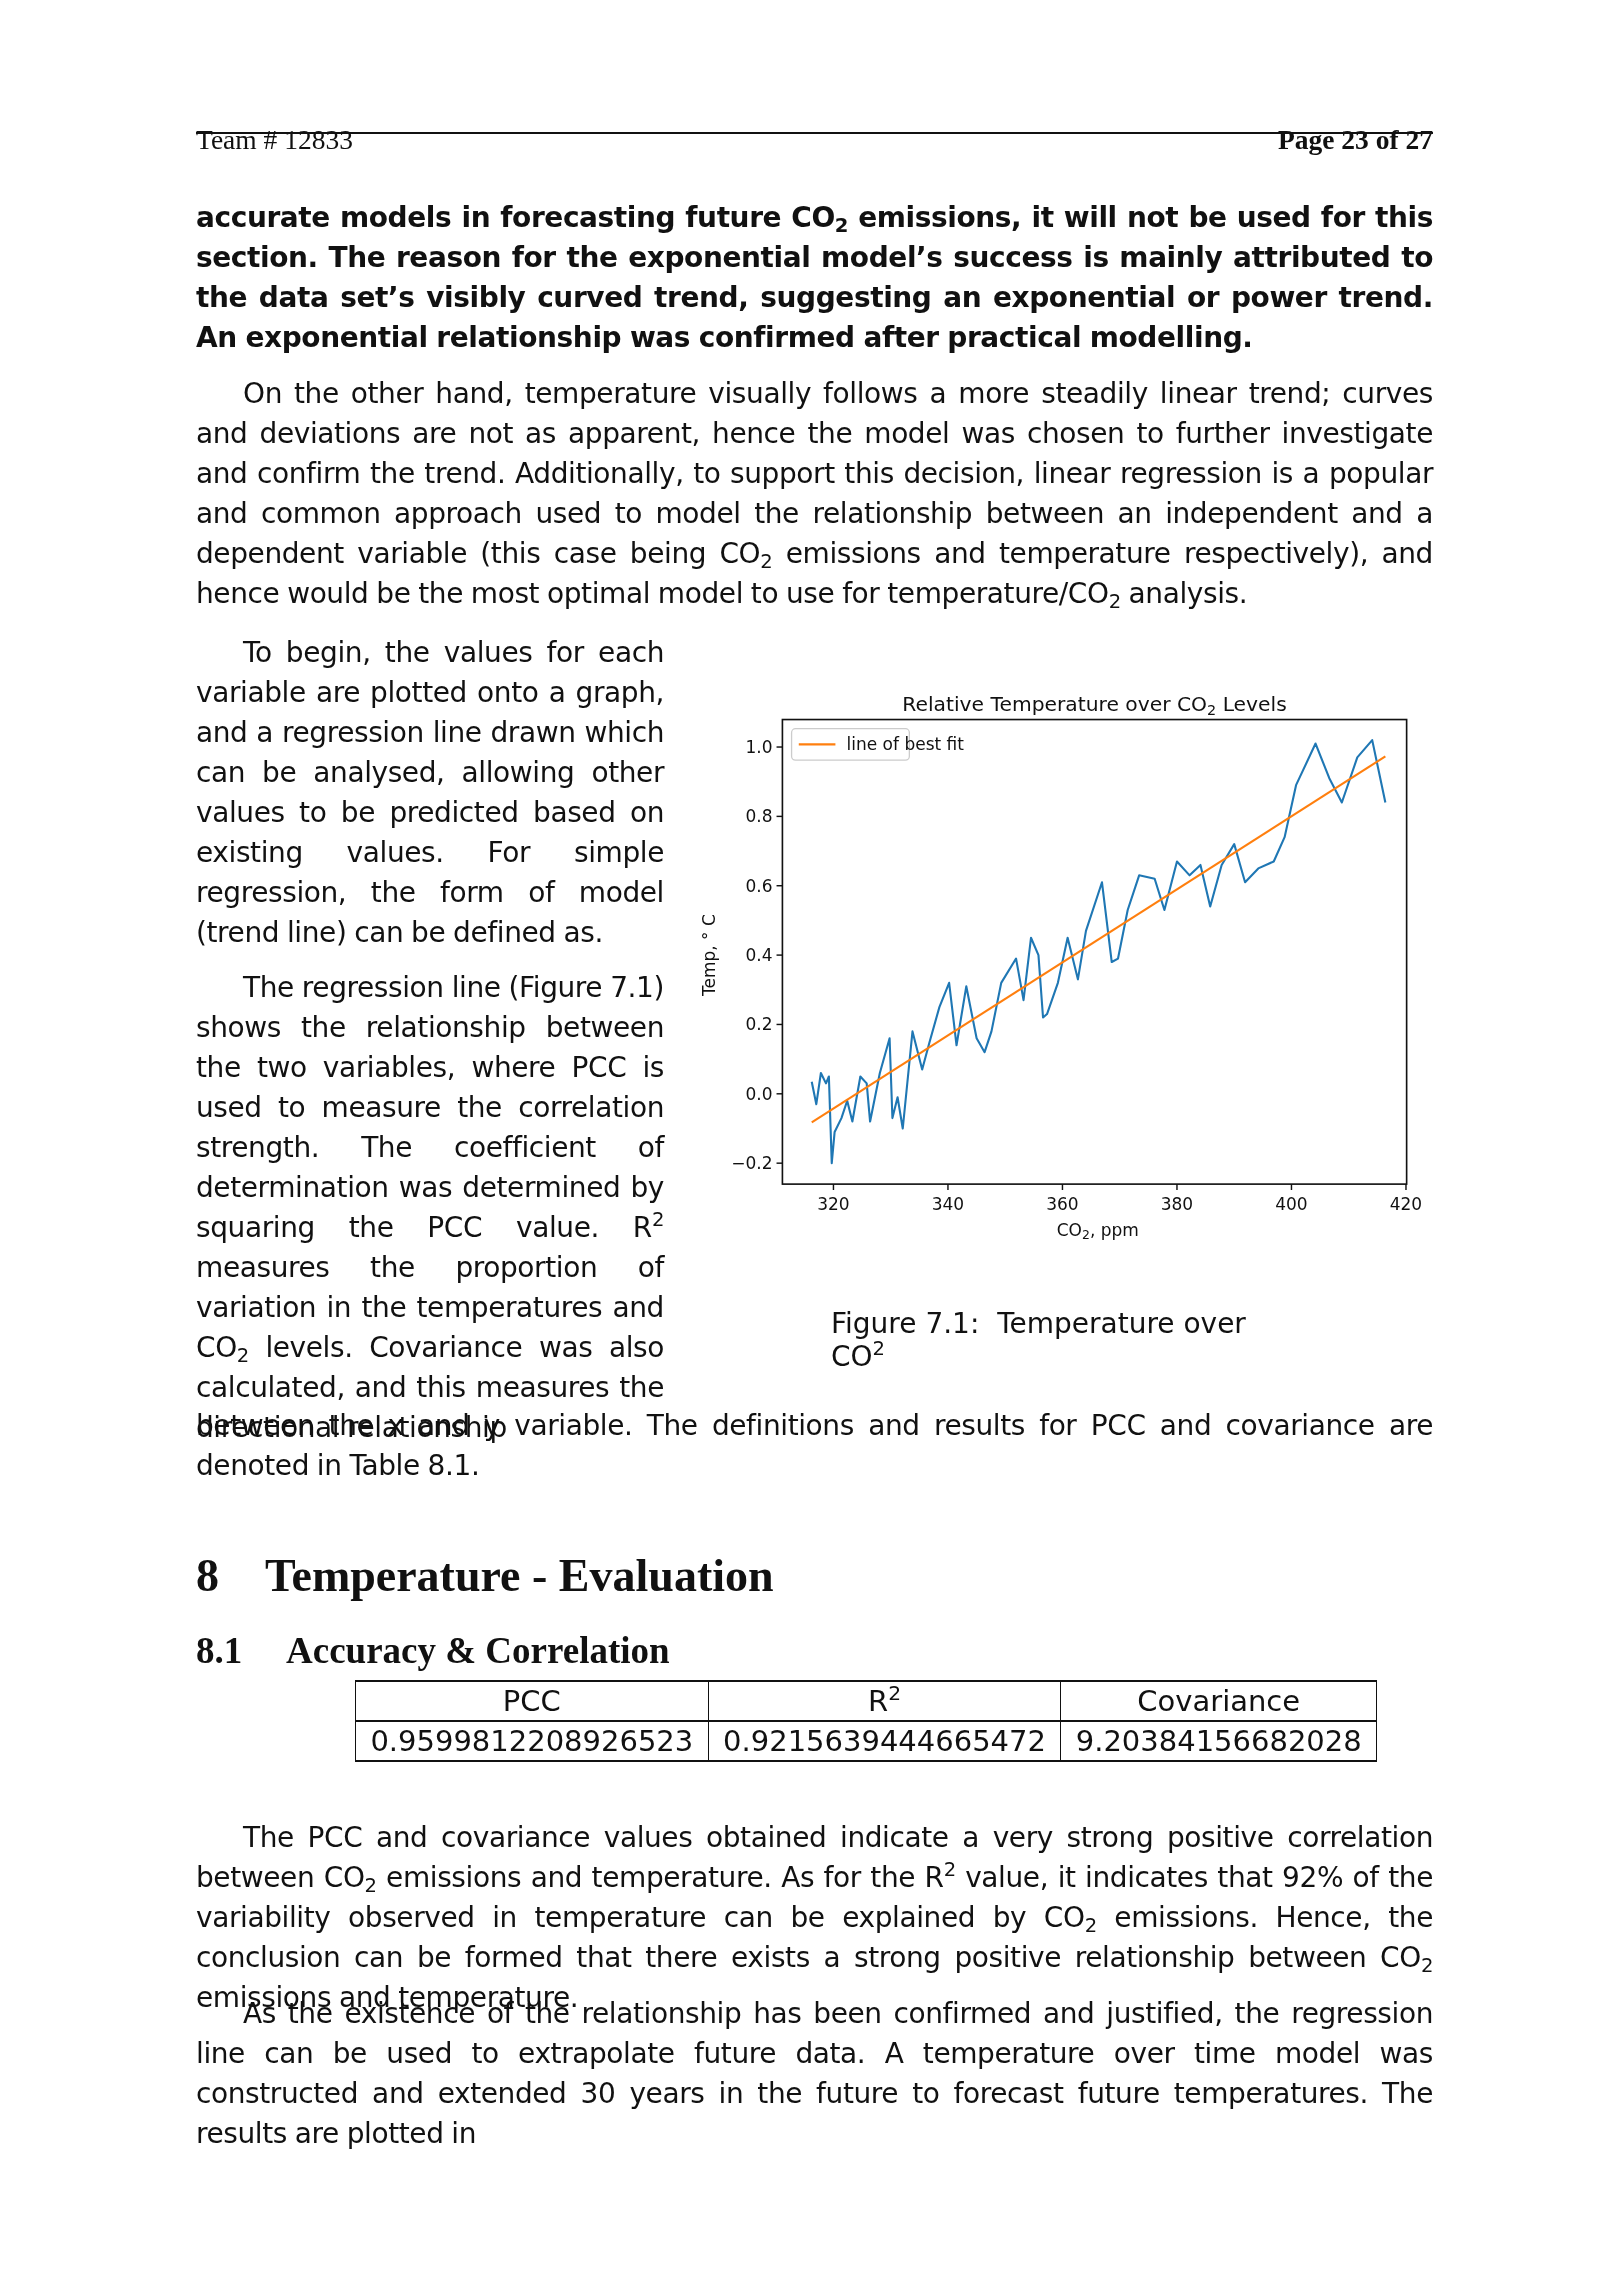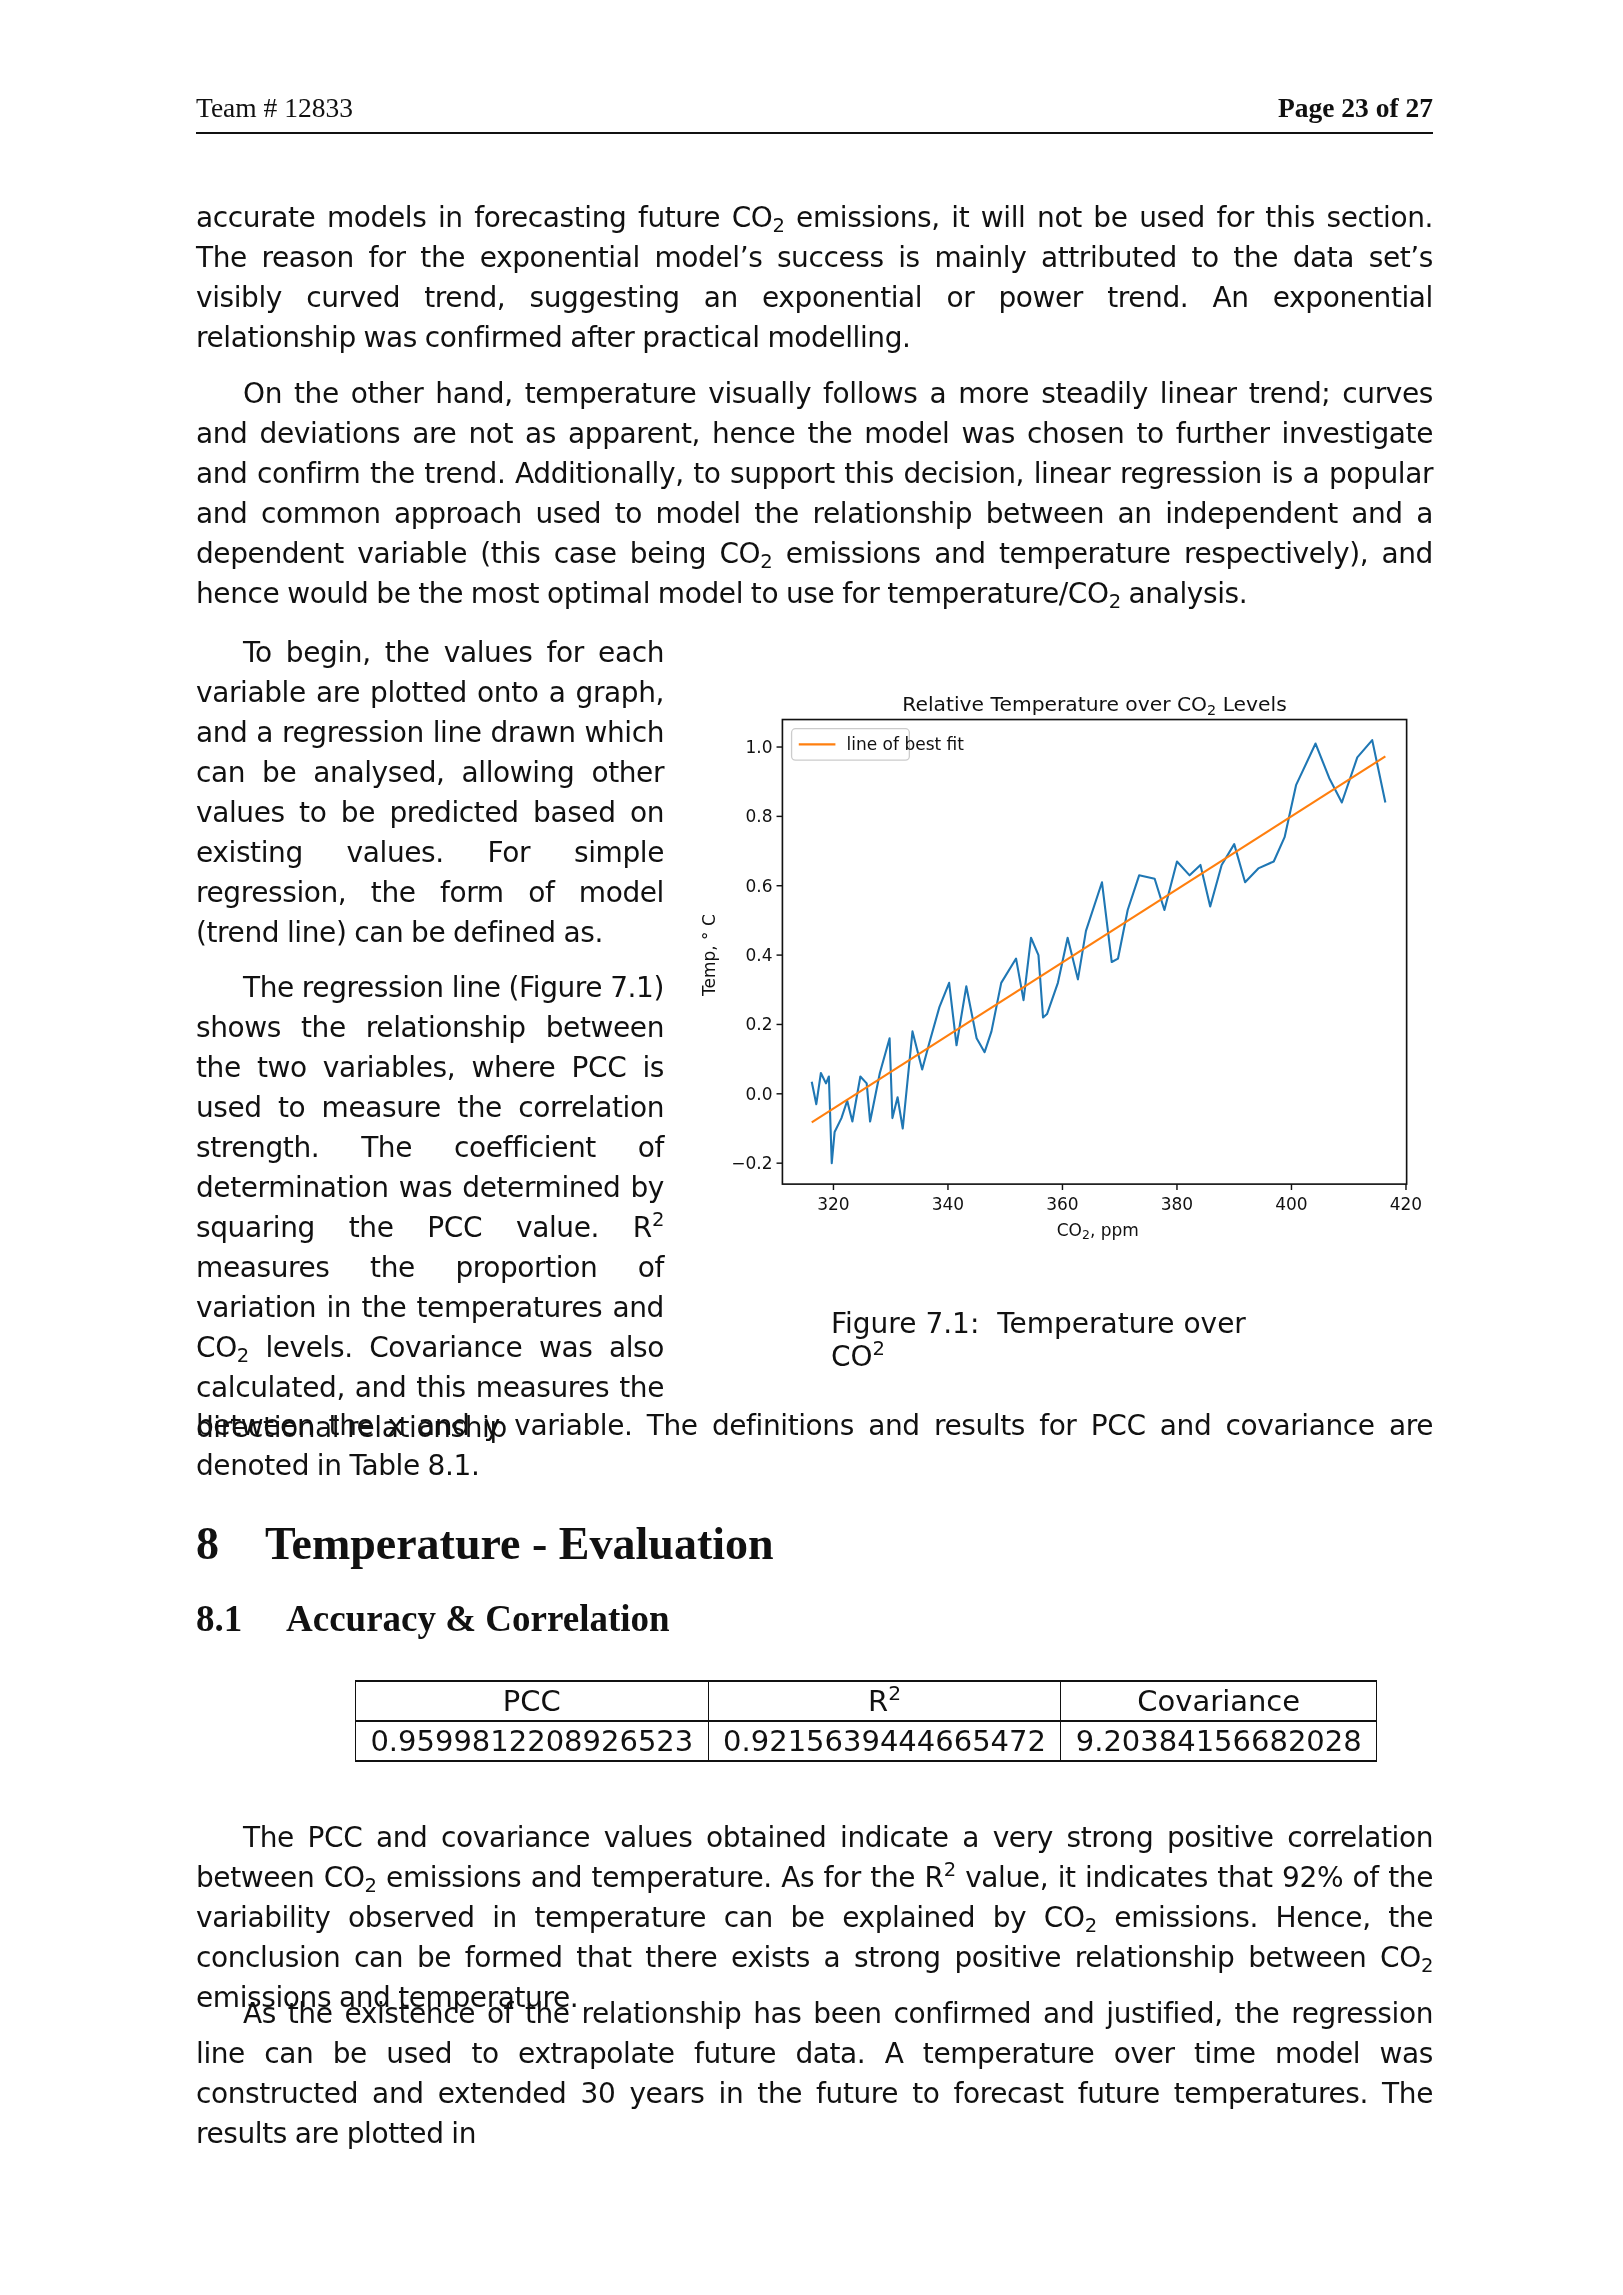--- a/index.html
+++ b/index.html
@@ -1,17 +1,17 @@
 <!DOCTYPE html>
 <html style="font-size:10.5px"><head>
 <meta charset="utf-8">
 <style>
   html, body { margin:0; padding:0; background:#ffffff; }
   body { width:1623px; height:2295px; position:relative; overflow:hidden; color:#111; }
-  .serif { font-family: "Liberation Serif", "DejaVu Serif", serif; }
+  .serif { font-family: "Liberation Serif", "DejaVu Serif", serif; margin-top: 32px; }
   .sans { font-family: "DejaVu Sans", "Liberation Sans", sans-serif; }
   .header { position:absolute; left:196px; top:92px; width:1237px; height:39px; }
   .header .left { position:absolute; left:0; top:0; font-size:27.5px; }
   .header .right { position:absolute; right:0; top:0; font-size:27.5px;font-weight:bold; }
   .header-rule { position:absolute; left:196px; top:132px; width:1237px; height:2px; background:#111; }
 
   .para { position:absolute; left:196px; width:1237px; font-size:28px; line-height:40px; text-align:justify; letter-spacing:-0.4px; word-spacing:-0.7px; }
   .para .indent { display:inline-block; width:47px; }
   .narrow { width:468px; }
   sub { font-size:0.7em; vertical-align:-0.25em; line-height:0; }
@@ -37,21 +37,21 @@
 </style>
 </head>
 <body>
 
 <div class="header serif">
   <span class="left">Team # 12833</span>
   <span class="right">Page 23 of 27</span>
 </div>
 <div class="header-rule"></div>
 
-<div class="para sans" style="top:198px;">
+<div class="para sans" style="top:198px;font-weight:bold;">
   <span>accurate models in forecasting future CO</span><sub>2</sub><span> emissions, it will not be used for this section. The reason for the exponential model’s success is mainly attributed to the data set’s visibly curved trend, suggesting an exponential or power trend. An exponential relationship was confirmed after practical modelling.</span>
 </div>
 
 <div class="para sans" style="top:374px;">
   <span class="indent"></span><span>On the other hand, temperature visually follows a more steadily linear trend; curves and deviations are not as apparent, hence the model was chosen to further investigate and confirm the trend. Additionally, to support this decision, linear regression is a popular and common approach used to model the relationship between an independent and a dependent variable (this case being CO</span><sub>2</sub><span> emissions and temperature respectively), and hence would be the most optimal model to use for temperature/CO</span><sub>2</sub><span> analysis.</span>
 </div>
 
 <div class="para sans narrow" style="top:633px;">
   <span class="indent"></span><span>To begin, the values for each variable are plotted onto a graph, and a regression line drawn which can be analysed, allowing other values to be predicted based on existing values. For simple regression, the form of model (trend line) can be defined as.</span>
 </div>

